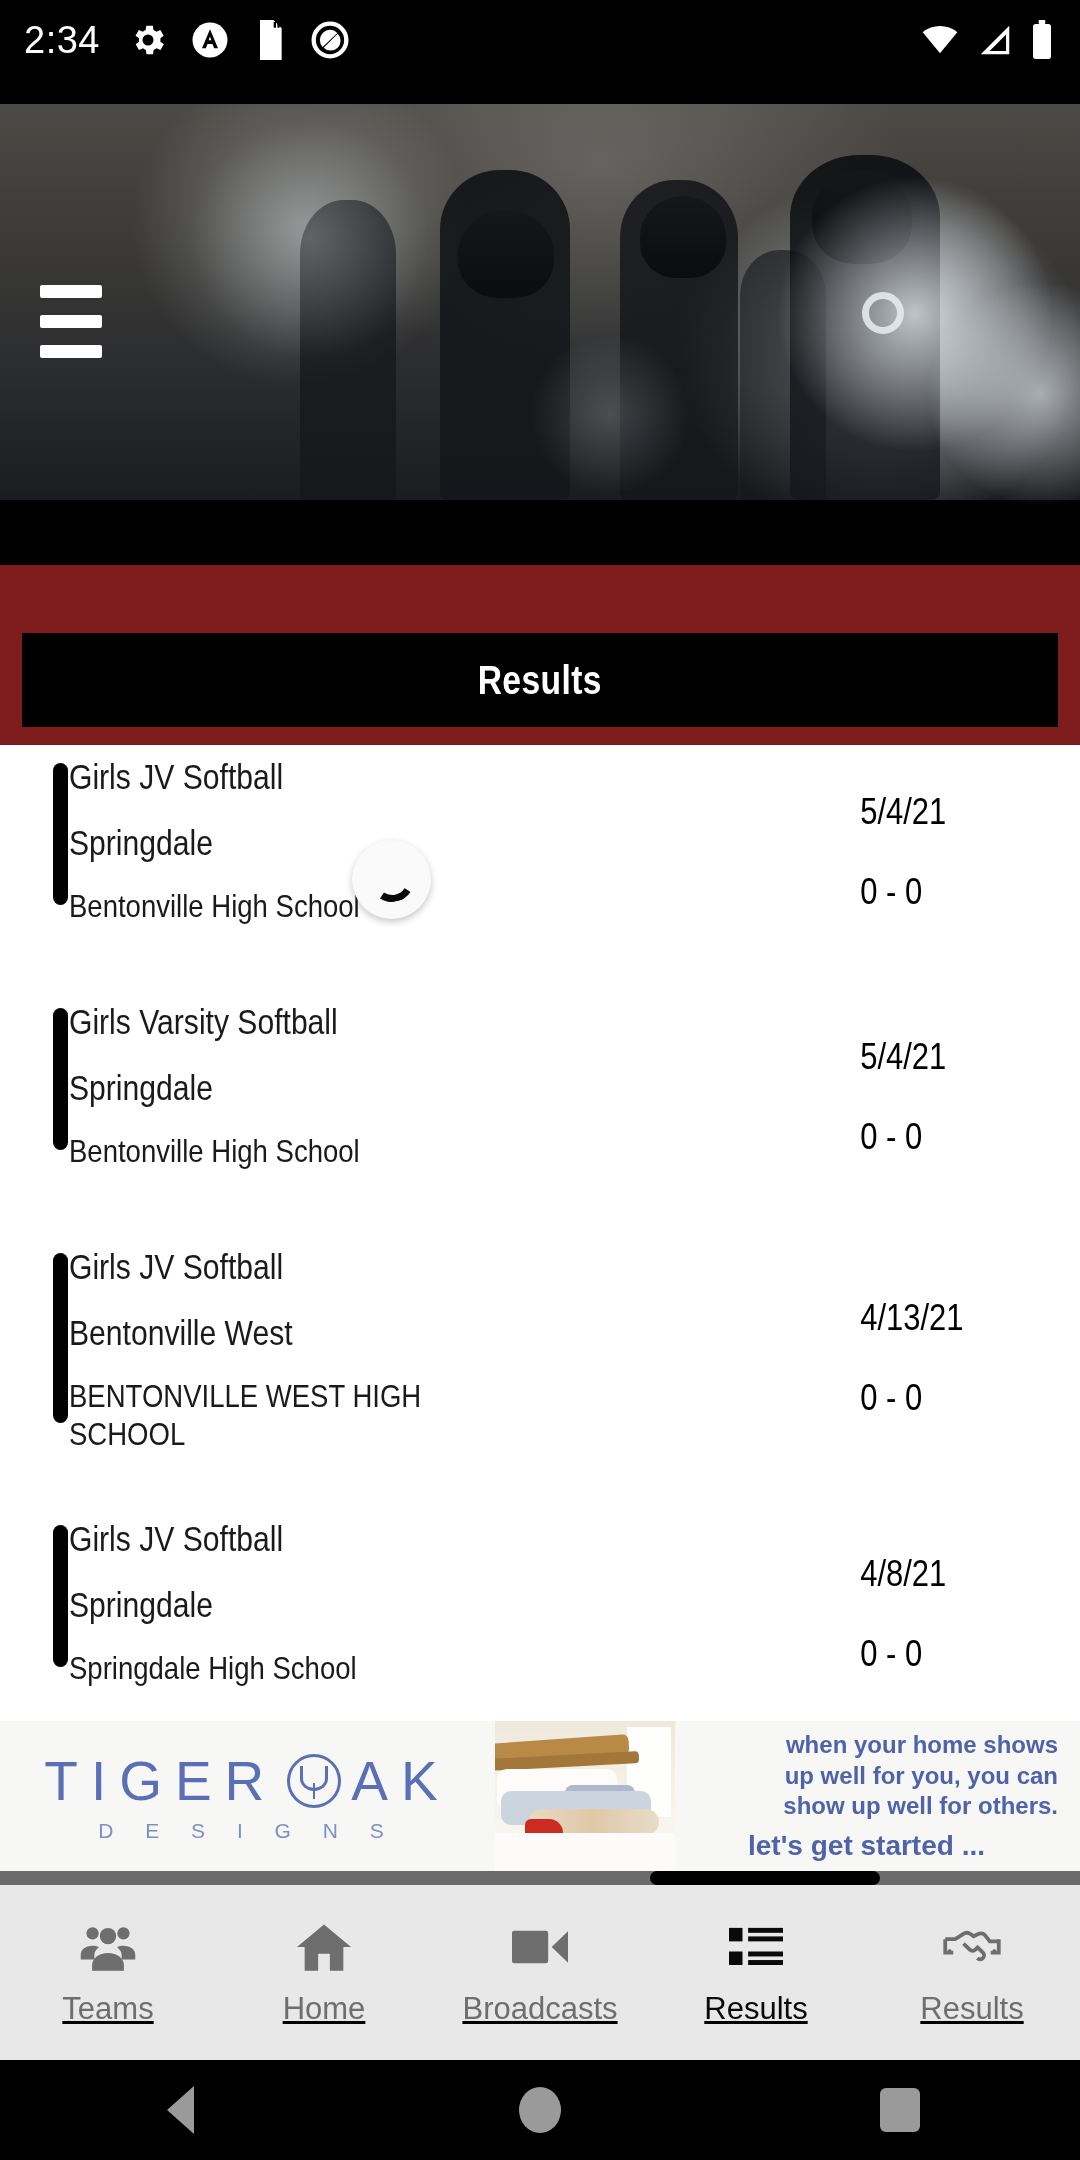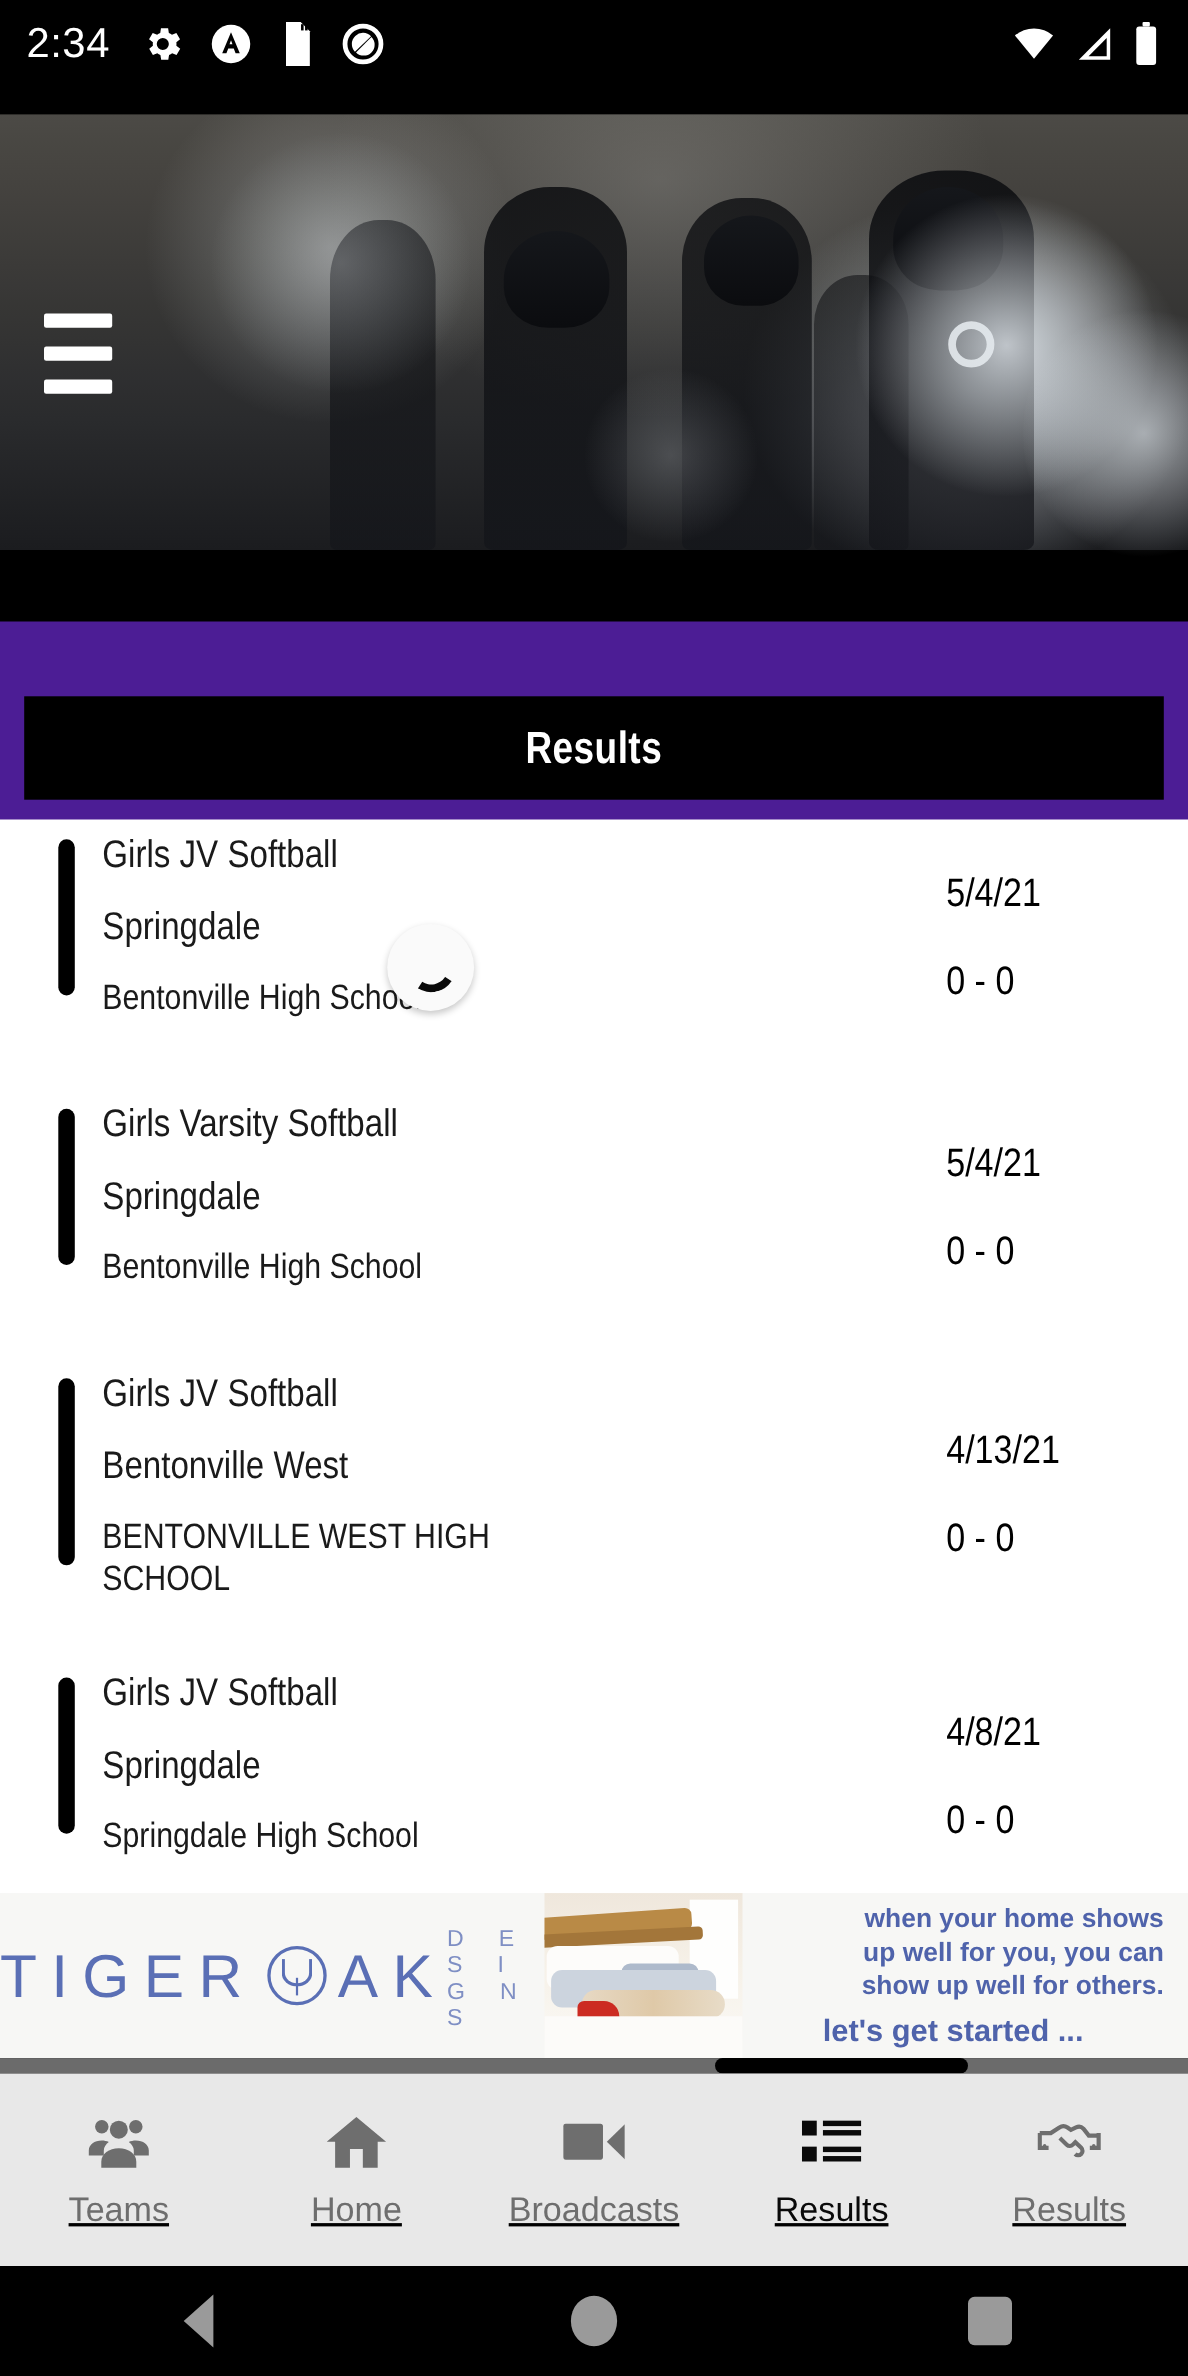--- a/index.html
+++ b/index.html
@@ -2,21 +2,21 @@
 <html><head>
 <meta charset="utf-8">
 <style>
   * { margin:0; padding:0; box-sizing:border-box; }
   html, body {
     width:1080px; height:2160px;
     background:#000;
     font-family:"Liberation Sans", sans-serif;
     overflow:hidden;
   }
-  .phone { position:relative; width:1080px; height:1868px; background:#4c1d95; }
+  .phone { position:relative; width:1080px; height:1868px; background:#7f1d1d; }
 
   
   .statusbar {
     position:absolute; top:0; left:0; width:1080px; height:80px;
     background:#000; display:flex; align-items:center;
   }
   .sb-time {
     color:#fff; font-size:38px; letter-spacing:.5px;
     margin-left:24px; margin-right:28px; font-weight:400;
   }
@@ -82,21 +82,21 @@
   }
   .results-banner .title {
     color:#fff; font-size:41px; font-weight:bold;
     transform:scaleX(.82); letter-spacing:.5px;
   }
 
   
   .list { position:absolute; top:745px; left:0; width:1080px; height:1110px; background:#fff; overflow:hidden; }
   .row { position:relative; display:flex; align-items:flex-start; padding:0 22px 0 53px; }
   .accent { position:absolute; left:53px; width:15px; background:#000; border-radius:8px; }
-  .row-main { flex:1; padding-left:40px; }
+  .row-main { flex:1; padding-left:16px; }
   .r-sport { font-size:35px; color:#1a1a1a; transform:scaleX(.86); transform-origin:left center; white-space:nowrap; }
   .r-team  { font-size:35px; color:#1a1a1a; transform:scaleX(.86); transform-origin:left center; white-space:nowrap; }
   .r-opp   { font-size:32px; color:#1a1a1a; transform:scaleX(.86); transform-origin:left top; max-width:430px; line-height:1.18; }
   .row-side { width:230px; text-align:left; font-weight:normal; color:#000; padding-top:46px; }
   .r-date  { font-size:36px; transform:scaleX(.86); transform-origin:right center; }
   .r-score { font-size:36px; transform:scaleX(.86); transform-origin:right center; margin-top:38px; }
 
   .row-a { height:185px; }
   .row-a .accent { top:18px; height:142px; }
   .row-a .r-sport { margin-top:12px; }
@@ -125,21 +125,21 @@
     width:44px; height:44px; border-radius:50%;
     border:7px solid transparent; border-bottom-color:#0a0a0a;
     transform:rotate(-12deg);
   }
 
   
   .ad {
     position:absolute; top:1721px; left:0; width:1080px; height:150px;
     background:#f7f7f5; display:flex; align-items:stretch; overflow:hidden;
   }
-  .ad-logo { width:495px; display:flex; align-items:center; }
+  .ad-logo { width:495px; display:flex; flex-direction:column; align-items:center; justify-content:center; }
   .ad-logo-row { display:flex; align-items:center; gap:4px; }
   .ad-word { color:#5a6fb5; font-size:55px; letter-spacing:13px; font-weight:300; }
   .tiger-mark { width:54px; height:54px; border-radius:50%; border:3px solid #5a6fb5; position:relative; margin:0 6px; }
   .tiger-mark::before {
     content:""; position:absolute; left:50%; top:9px; transform:translateX(-50%);
     width:22px; height:22px; border:3px solid #5a6fb5; border-top:none; border-radius:0 0 50% 50%;
   }
   .tiger-mark::after {
     content:""; position:absolute; left:50%; top:26px; transform:translateX(-50%);
     width:2px; height:16px; background:#5a6fb5;

